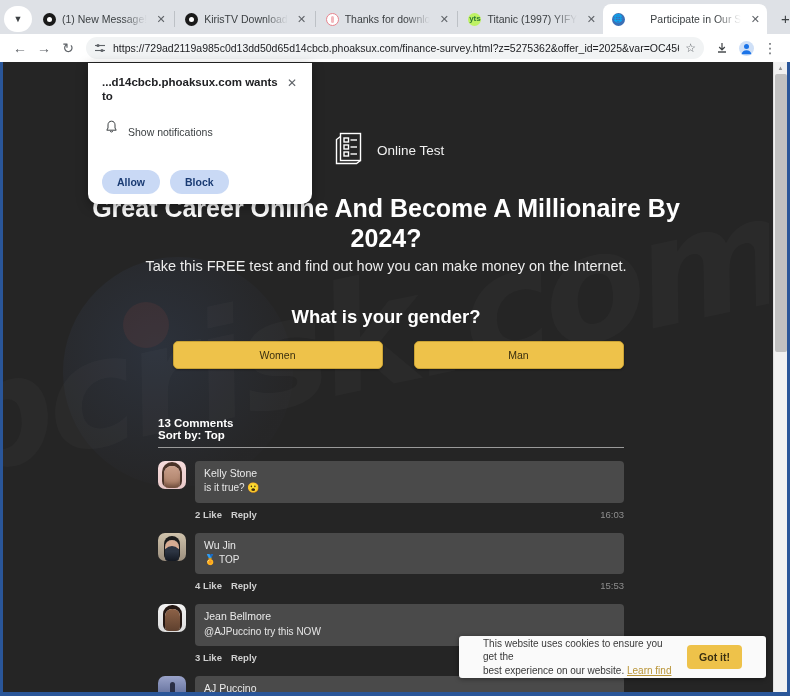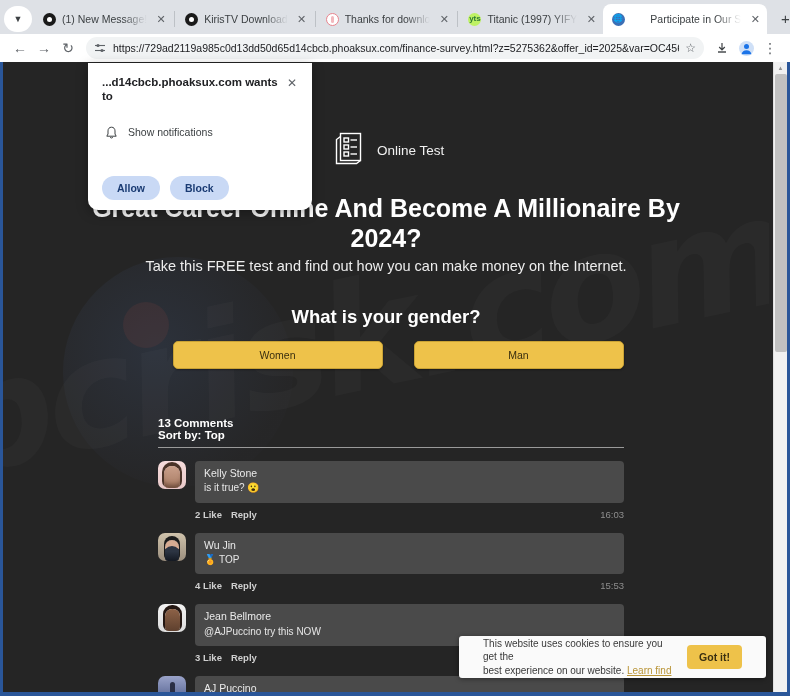--- a/index.html
+++ b/index.html
@@ -266,22 +266,22 @@
   .perm-title {
     flex: 1 1 auto; font-size: 11.5px; font-weight: bold; color: #202124;
     line-height: 1.25;
   }
   .perm-close {
     flex: 0 0 auto; width: 16px; height: 16px; margin-left: 6px;
     display: flex; align-items: center; justify-content: center;
     font-size: 12px; color: #5f6368;
   }
   .perm-row {
-    display: flex; align-items: flex-start; gap: 10px;
-    margin-top: 22px; padding-left: 3px;
+    display: flex; align-items: flex-end; gap: 10px;
+    margin-top: 16px; padding-left: 3px;
   }
   .perm-row-label { font-size: 10.5px; color: #3c4043; }
   .perm-btns {
     display: flex; justify-content: flex-start; gap: 10px; margin-top: 32px;
   }
   .perm-btn {
     height: 24px; padding: 0 15px; border-radius: 12px;
     background: #c9d9f5; color: #1a3b73;
     display: flex; align-items: center; justify-content: center;
     font-size: 10.5px; font-weight: bold;

